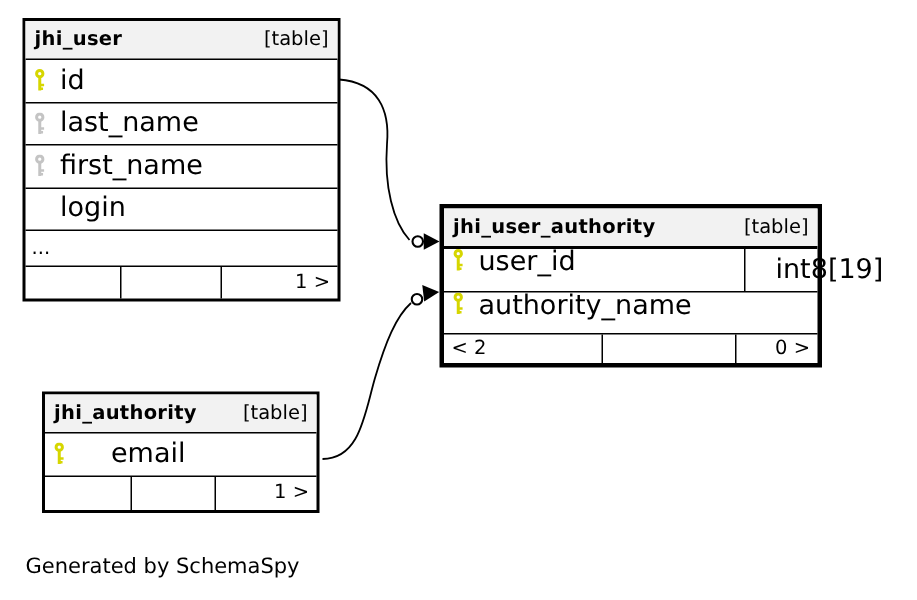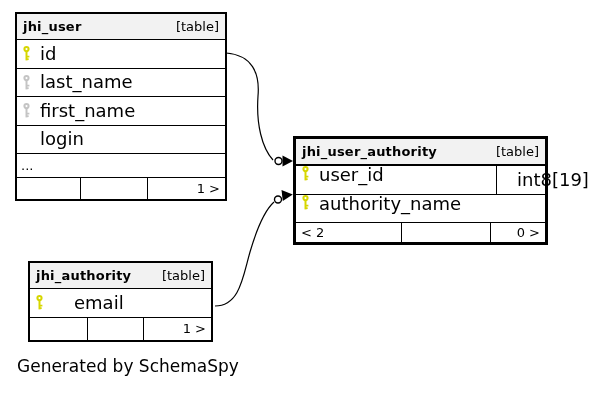--- a/index.html
+++ b/index.html
@@ -56,22 +56,22 @@
   
   #t-user { left:15px; top:12px; width:212px; }
   #t-ua   { left:293px; top:136px; width:255px; }
   #t-auth { left:28px; top:261px; width:185px; }
   #t-user .pc.c1 { width:63px; } #t-user .pc.c2 { width:67px; }
   #t-ua   .pc.c1 { width:105px; } #t-ua .pc.c2 { width:89px; }
   #t-auth .pc.c1 { width:57px; } #t-auth .pc.c2 { width:56px; }
 
   #rels { position:absolute; left:0; top:0; z-index:3; pointer-events:none; }
   #caption {
-    position:absolute; left:17px; top:358px;
-    font-size:17px; line-height:1; z-index:1;
+    position:absolute; left:17px; top:371px;
+    font-size:14px; line-height:1; z-index:1;
   }
 </style>
 </head>
 <body>
 
 <div id="canvas">
 
   <div class="tbl" id="t-user">
     <div class="hd">
       <span class="title">jhi_user</span>

